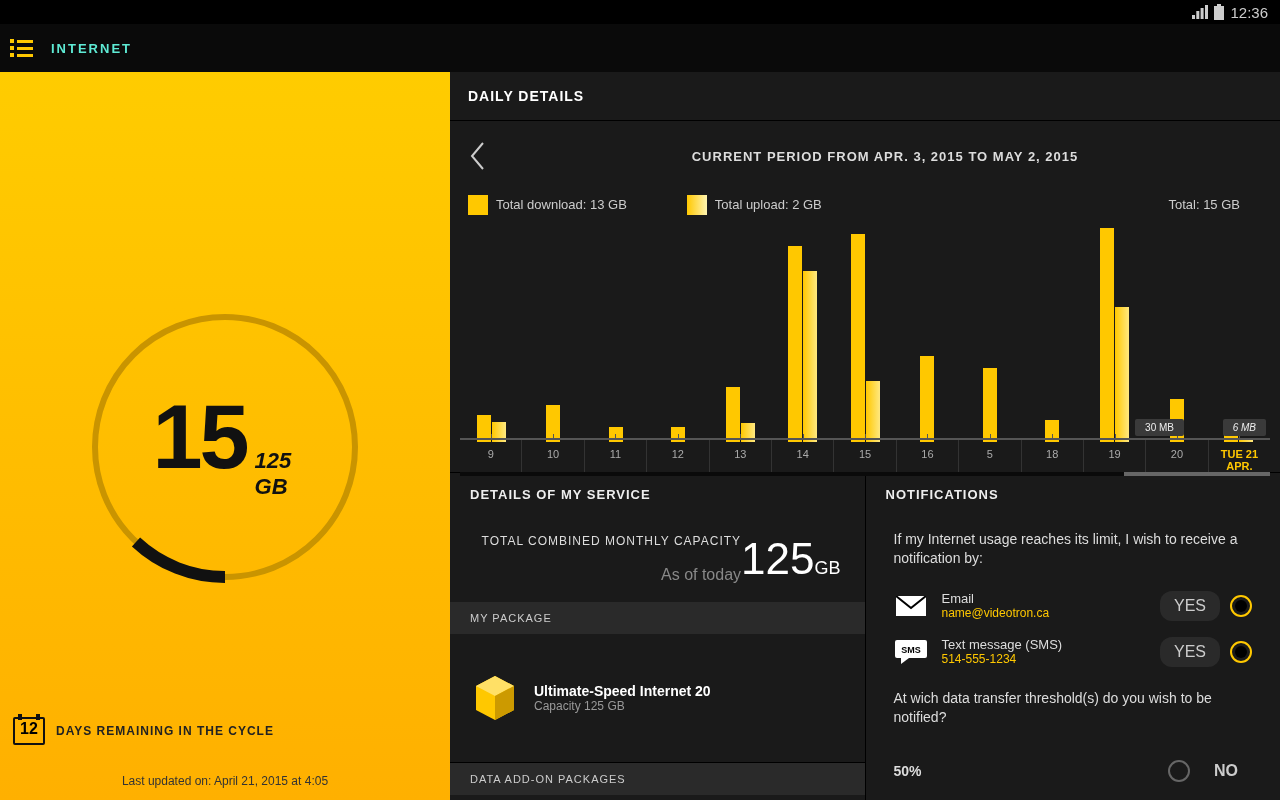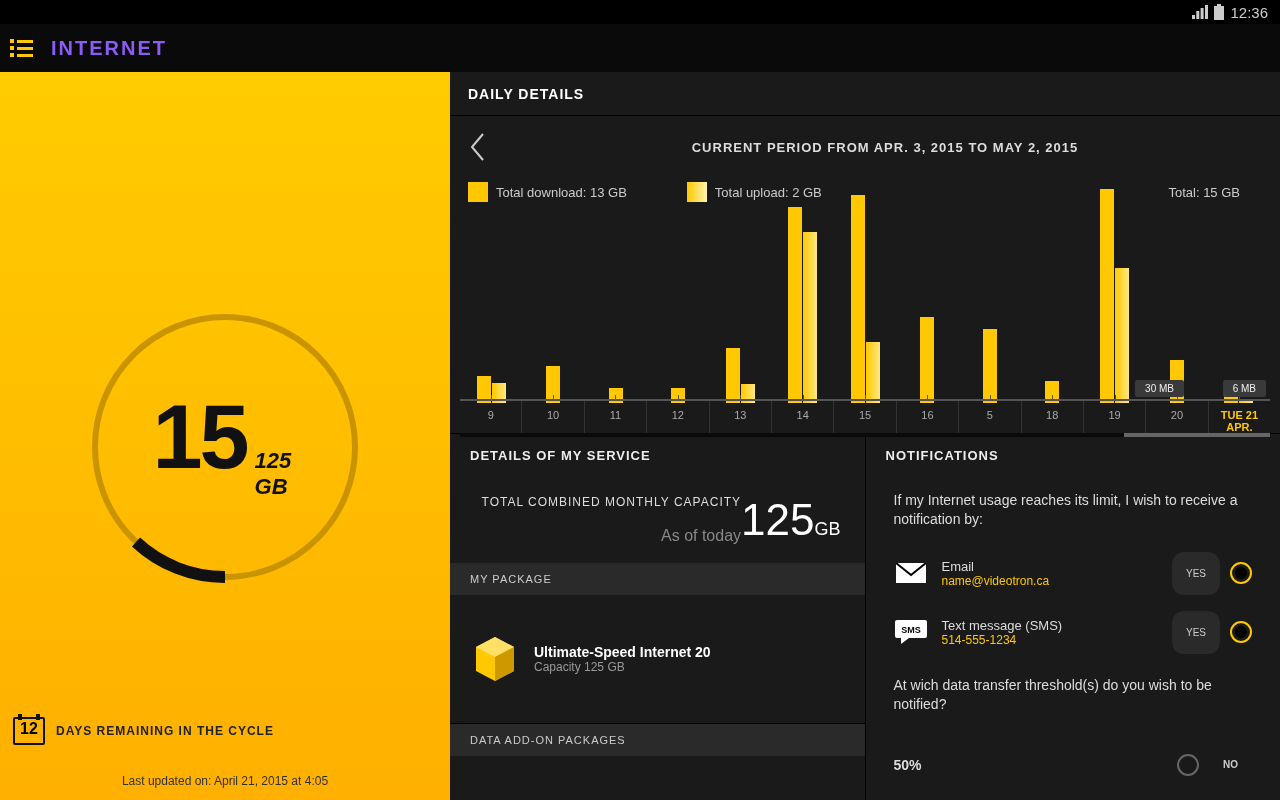--- a/index.html
+++ b/index.html
@@ -8,21 +8,21 @@
 
 .status-bar { height: 24px; background: #000; display: flex; justify-content: flex-end; align-items: center; padding: 0 12px; gap: 6px; font-size: 15px; color: #ccc; }
 .signal-icon svg, .battery-icon svg { display: block; }
 
 
 .app-header { height: 48px; background: #0a0a0a; display: flex; align-items: center; padding: 0 10px; }
 .menu-icon { display: flex; flex-direction: column; gap: 3px; margin-right: 18px; }
 .menu-icon .line { display: flex; align-items: center; gap: 3px; }
 .menu-icon .dot { width: 4px; height: 4px; background: #ffc800; }
 .menu-icon .bar { width: 16px; height: 3px; background: #ffc800; }
-.app-title { letter-spacing: 2px; font-weight: bold; font-size: 20px; color: #8b5cf6; }
+.app-title { letter-spacing: 2px; font-weight: bold; font-size: 13px; color: #5eead4; }
 
 
 .main { display: flex; height: 728px; }
 .left-panel { width: 450px; background: linear-gradient(to bottom, #ffcc00, #ffb000); position: relative; display: flex; flex-direction: column; align-items: center; }
 .right-panel { flex: 1; background: #1a1a1a; display: flex; flex-direction: column; }
 
 
 .gauge-wrap { margin-top: 230px; position: relative; }
 .gauge-number { position: absolute; top: 50%; left: 50%; transform: translate(-50%, -55%); display: flex; align-items: baseline; }
 .gauge-big { font-size: 90px; font-weight: bold; color: #111; letter-spacing: -3px; }
@@ -85,21 +85,21 @@
 .pkg-cap { font-size: 12px; color: #999; }
 
 .notif-body { padding: 14px 28px; font-size: 14px; color: #ddd; }
 .notif-question { margin-bottom: 14px; line-height: 1.4; }
 .notif-opt { display: flex; align-items: center; gap: 14px; padding: 8px 0; }
 .notif-icon { width: 34px; height: 26px; display: flex; align-items: center; justify-content: center; }
 .notif-text { flex: 1; }
 .notif-label { font-size: 13px; }
 .notif-value { font-size: 12px; color: #ffc800; }
 .toggle { display: flex; align-items: center; gap: 10px; }
-.toggle-label { font-size: 10px; color: #ccc; background: #2a2a2a; padding: 16px 14px; border-radius: 12px; }
+.toggle-label { font-size: 16px; color: #ccc; background: #2a2a2a; padding: 6px 14px; border-radius: 12px; }
 .toggle-ring { width: 22px; height: 22px; border: 2px solid #ffc800; border-radius: 50%; position: relative; }
 .toggle-ring.on::after { content: ''; position: absolute; inset: 3px; background: #000; border-radius: 50%; }
 .toggle-ring.off { border-color: #666; }
 .threshold-row { display: flex; align-items: center; justify-content: space-between; padding: 14px 0 0; font-size: 14px; font-weight: bold; }
 </style>
 </head>
 <body>
 
 <div class="status-bar">
   <span class="signal-icon">
@@ -242,21 +242,21 @@
           <div class="axis-cell" style="position: relative; text-align: center;"><span class="tick"></span><span>14</span></div>
           <div class="axis-cell" style="position: relative;"><span class="tick"></span><span>15</span></div>
           <div class="axis-cell" style="position: relative;"><span class="tick"></span><span>16</span></div>
           <div class="axis-cell" style="position: relative;"><span class="tick"></span><span>5</span></div>
           <div class="axis-cell" style="position: relative;"><span class="tick"></span><span>18</span></div>
           <div class="axis-cell" style="position: relative;"><span class="tick"></span><span>19</span></div>
           <div class="axis-cell" style="position: relative;"><span class="tick"></span><span>20</span></div>
           <div class="axis-cell" style="position: relative; color: rgb(255, 200, 0); font-weight: bold;"><span class="tick"></span><span>TUE 21 APR.</span></div>
         </div>
       <div class="callout" style="bottom:36px; right:96px;">30 MB</div>
-      <div class="callout" style="bottom:36px; right:14px;">6 MB</div>
+      <div class="callout" style="bottom:36px; right:14px;font-style:italic;">6 MB</div>
       <div class="scrollbar-track">
         <div class="scrollbar-thumb"></div>
       </div>
     </div>
 
     <div class="bottom-row">
       <div class="details-col">
         <div class="section-header">DETAILS OF MY SERVICE</div>
         <div class="capacity-row">
           <div class="cap-labels">

